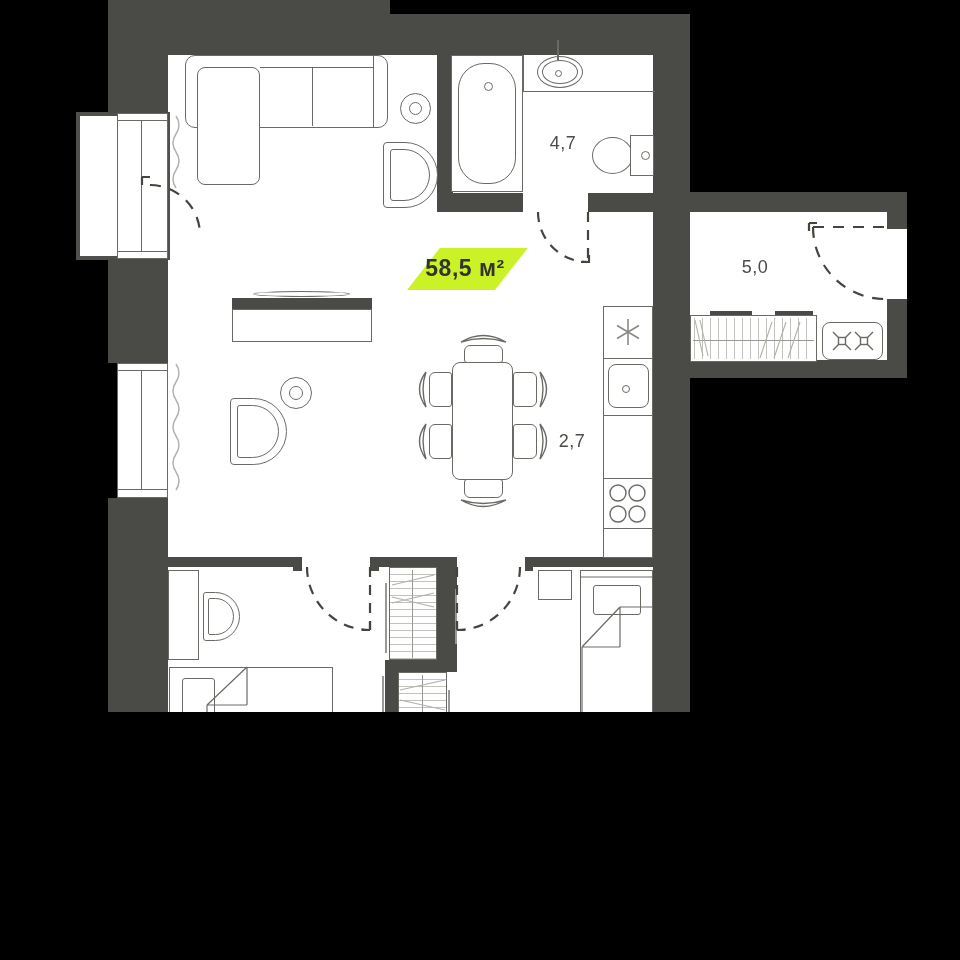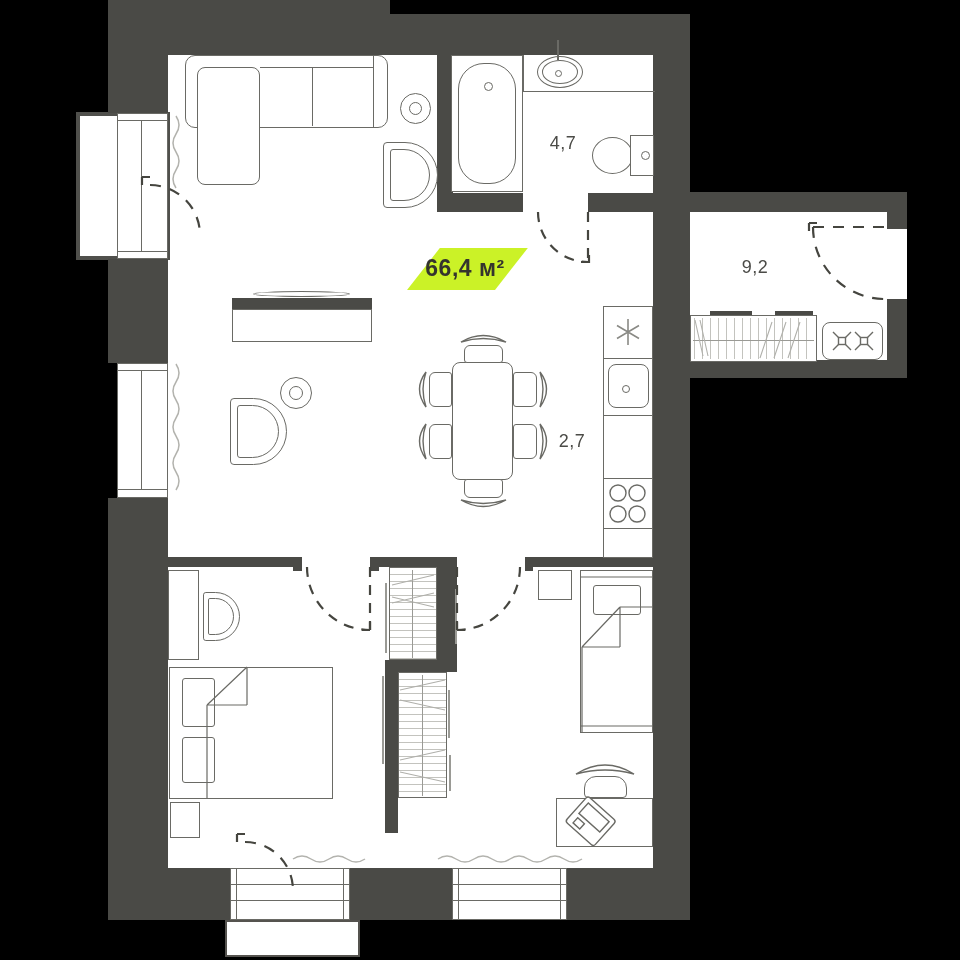--- a/index.html
+++ b/index.html
@@ -1,20 +1,20 @@
 <!DOCTYPE html>
 <html style="--wall: #4a4a46; --floor: #ffffff; --background: #000000; --outline: #6a6a65; --light-line: #b3b3ae; --accent: #cbf227; --door-line: #45453f; --label-text: #4b4b47;"><head>
 <meta charset="utf-8">
 <style>
   :root{
     --wall:#4a4a46; --floor:#ffffff; --background:#000000; --outline:#6a6a65;
     --light-line:#b3b3ae; --accent:#cbf227; --door-line:#45453f; --label-text:#4b4b47;
   }
   html,body{margin:0;padding:0;background:var(--background);}
-  #plan{position:relative;width:960px;height:960px;background:var(--background);
+  #plan{position:relative;width:960px;height:712px;background:var(--background);
         font-family:"Liberation Sans", sans-serif;overflow:hidden;}
   .abs{position:absolute;box-sizing:border-box;}
   .wall{position:absolute;box-sizing:border-box;background:var(--wall);}
   .fl{position:absolute;box-sizing:border-box;background:var(--floor);}
   .f{position:absolute;box-sizing:border-box;background:var(--floor);border:1.5px solid var(--outline);}
   .o{position:absolute;box-sizing:border-box;border:1.2px solid var(--outline);background:transparent;}
   .ln{position:absolute;background:var(--outline);}
   .thin{position:absolute;background:#9a9a95;}
   .dark{position:absolute;background:var(--wall);}
   .hatch-h{background-image:repeating-linear-gradient(to bottom, transparent 0 6px, #c3c3be 6px 7px);}
@@ -158,24 +158,24 @@
   <div class="thin" style="left:448px;top:690px;width:2px;height:48px"></div>
   <div class="thin" style="left:449px;top:755px;width:2px;height:36px"></div>
 
   <div class="f" style="left:538px;top:570px;width:34px;height:30px;border-width:1.2px"></div>
   <div class="f" style="left:580px;top:570px;width:73px;height:163px;border-width:1.5px"></div>
   <div class="f" style="left:593px;top:585px;width:48px;height:30px;border-width:1.2px;border-radius:3px"></div>
   <div class="f" style="left:556px;top:798px;width:97px;height:49px;border-width:1.2px"></div>
   <div class="f" style="left:584px;top:776px;width:43px;height:22px;border-radius:12px 12px 4px 4px"></div>
 
   <div class="room-label" style="left:545px;top:133px;width:36px">4,7</div>
-  <div class="room-label" style="left:737px;top:257px;width:36px">9,2</div>
+  <div class="room-label" style="left:737px;top:257px;width:36px">5,0</div>
   <div class="room-label" style="left:552px;top:431px;width:40px">2,7</div>
   <div class="area-badge" style="left:407px;top:248px;width:88px;height:42px"></div>
-  <div class="area-badge-text" style="left:402px;top:255px;width:126px">66,4 м²</div>
+  <div class="area-badge-text" style="left:402px;top:255px;width:126px">58,5 м²</div>
 
   <svg class="overlay" width="960" height="960" viewBox="0 0 960 960">
     <g fill="none" stroke="var(--door-line)" stroke-width="2.2">
 
       <g>
         <path d="M150,185 A50,50 0 0 1 200,235" stroke-dasharray="11 9"></path>
         <path d="M142,177 L150,177 M142,177 L142,185"></path>
       </g>
 
       <g>

